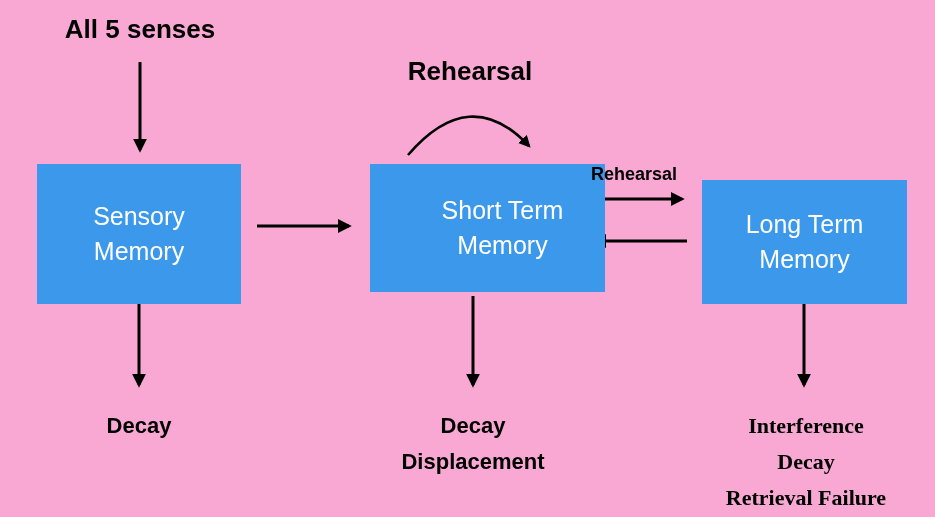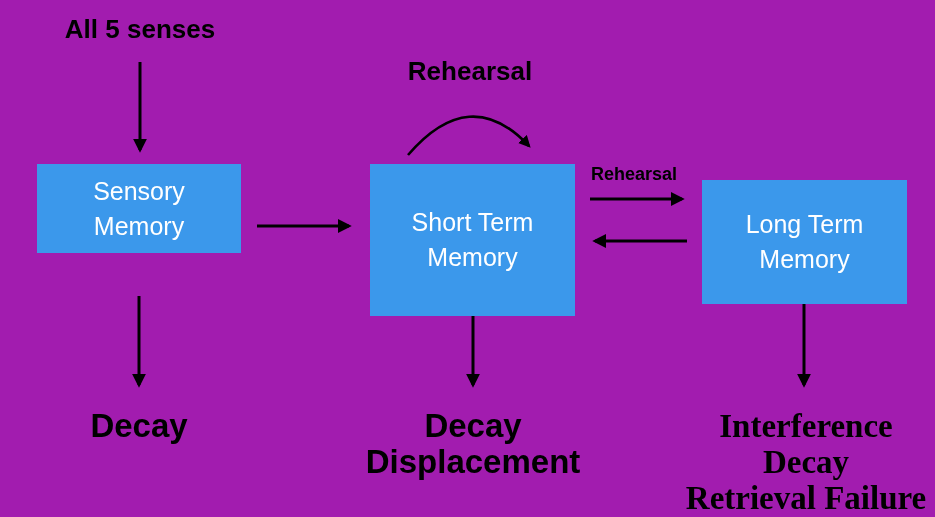--- a/index.html
+++ b/index.html
@@ -5,58 +5,58 @@
   html, body {
     margin: 0;
     padding: 0;
     background: #ffffff;
     font-family: "Liberation Sans", "DejaVu Sans", sans-serif;
   }
   .canvas {
     position: relative;
     width: 935px;
     height: 517px;
-    background: #a21caf;
+    background: #f9a8d4;
     overflow: hidden;
   }
   .arrow-layer {
     position: absolute;
     left: 0; top: 0;
     width: 935px; height: 517px;
   }
   .memory-box {
     position: absolute;
     background: #3b98eb;
     color: #ffffff;
     display: flex;
     align-items: center;
     justify-content: center;
     text-align: center;
     font-size: 25px;
     line-height: 35px;
     white-space: pre-line;
     font-weight: 400;
   }
-  .box-sensory   { left: 37px;  top: 164px; width: 204px; height: 89px; }
-  .box-shortterm { left: 370px; top: 164px; width: 205px; height: 152px; }
+  .box-sensory   { left: 37px;  top: 164px; width: 204px; height: 140px; }
+  .box-shortterm { left: 370px; top: 164px; width: 205px; height: 128px; padding-left: 30px; }
   .box-longterm  { left: 702px; top: 164px; width: 205px; height: 124px; margin-top: 16px; }
   .lbl {
     position: absolute;
     color: #000000;
     font-weight: 700;
     text-align: center;
     white-space: pre-line;
   }
   .lbl-input      { left: 30px;  top: 14px;  width: 220px; font-size: 26px; line-height: 30px; }
   .lbl-rehearsal-loop { left: 370px; top: 56px; width: 200px; font-size: 26px; line-height: 30px; }
   .lbl-attention  { left: 242px; top: 190px; width: 120px; font-size: 19px; line-height: 22px; }
   .lbl-rehearsal-transfer { left: 574px; top: 163px; width: 120px; font-size: 18px; line-height: 22px; }
   .lbl-recall     { left: 580px; top: 255px; width: 120px; font-size: 18px; line-height: 22px; }
   .lbl-loss {
-    font-size: 33px;
+    font-size: 22px;
     line-height: 36px;
   }
   .lbl-loss-sensory  { left: 39px;  top: 408px; width: 200px; }
   .lbl-loss-shortterm{ left: 348px; top: 408px; width: 250px; }
   .lbl-loss-longterm { left: 676px; top: 408px; width: 260px; font-family: Liberation Serif, serif; }
 </style>
 </head>
 <body>
 
 <div class="canvas">

